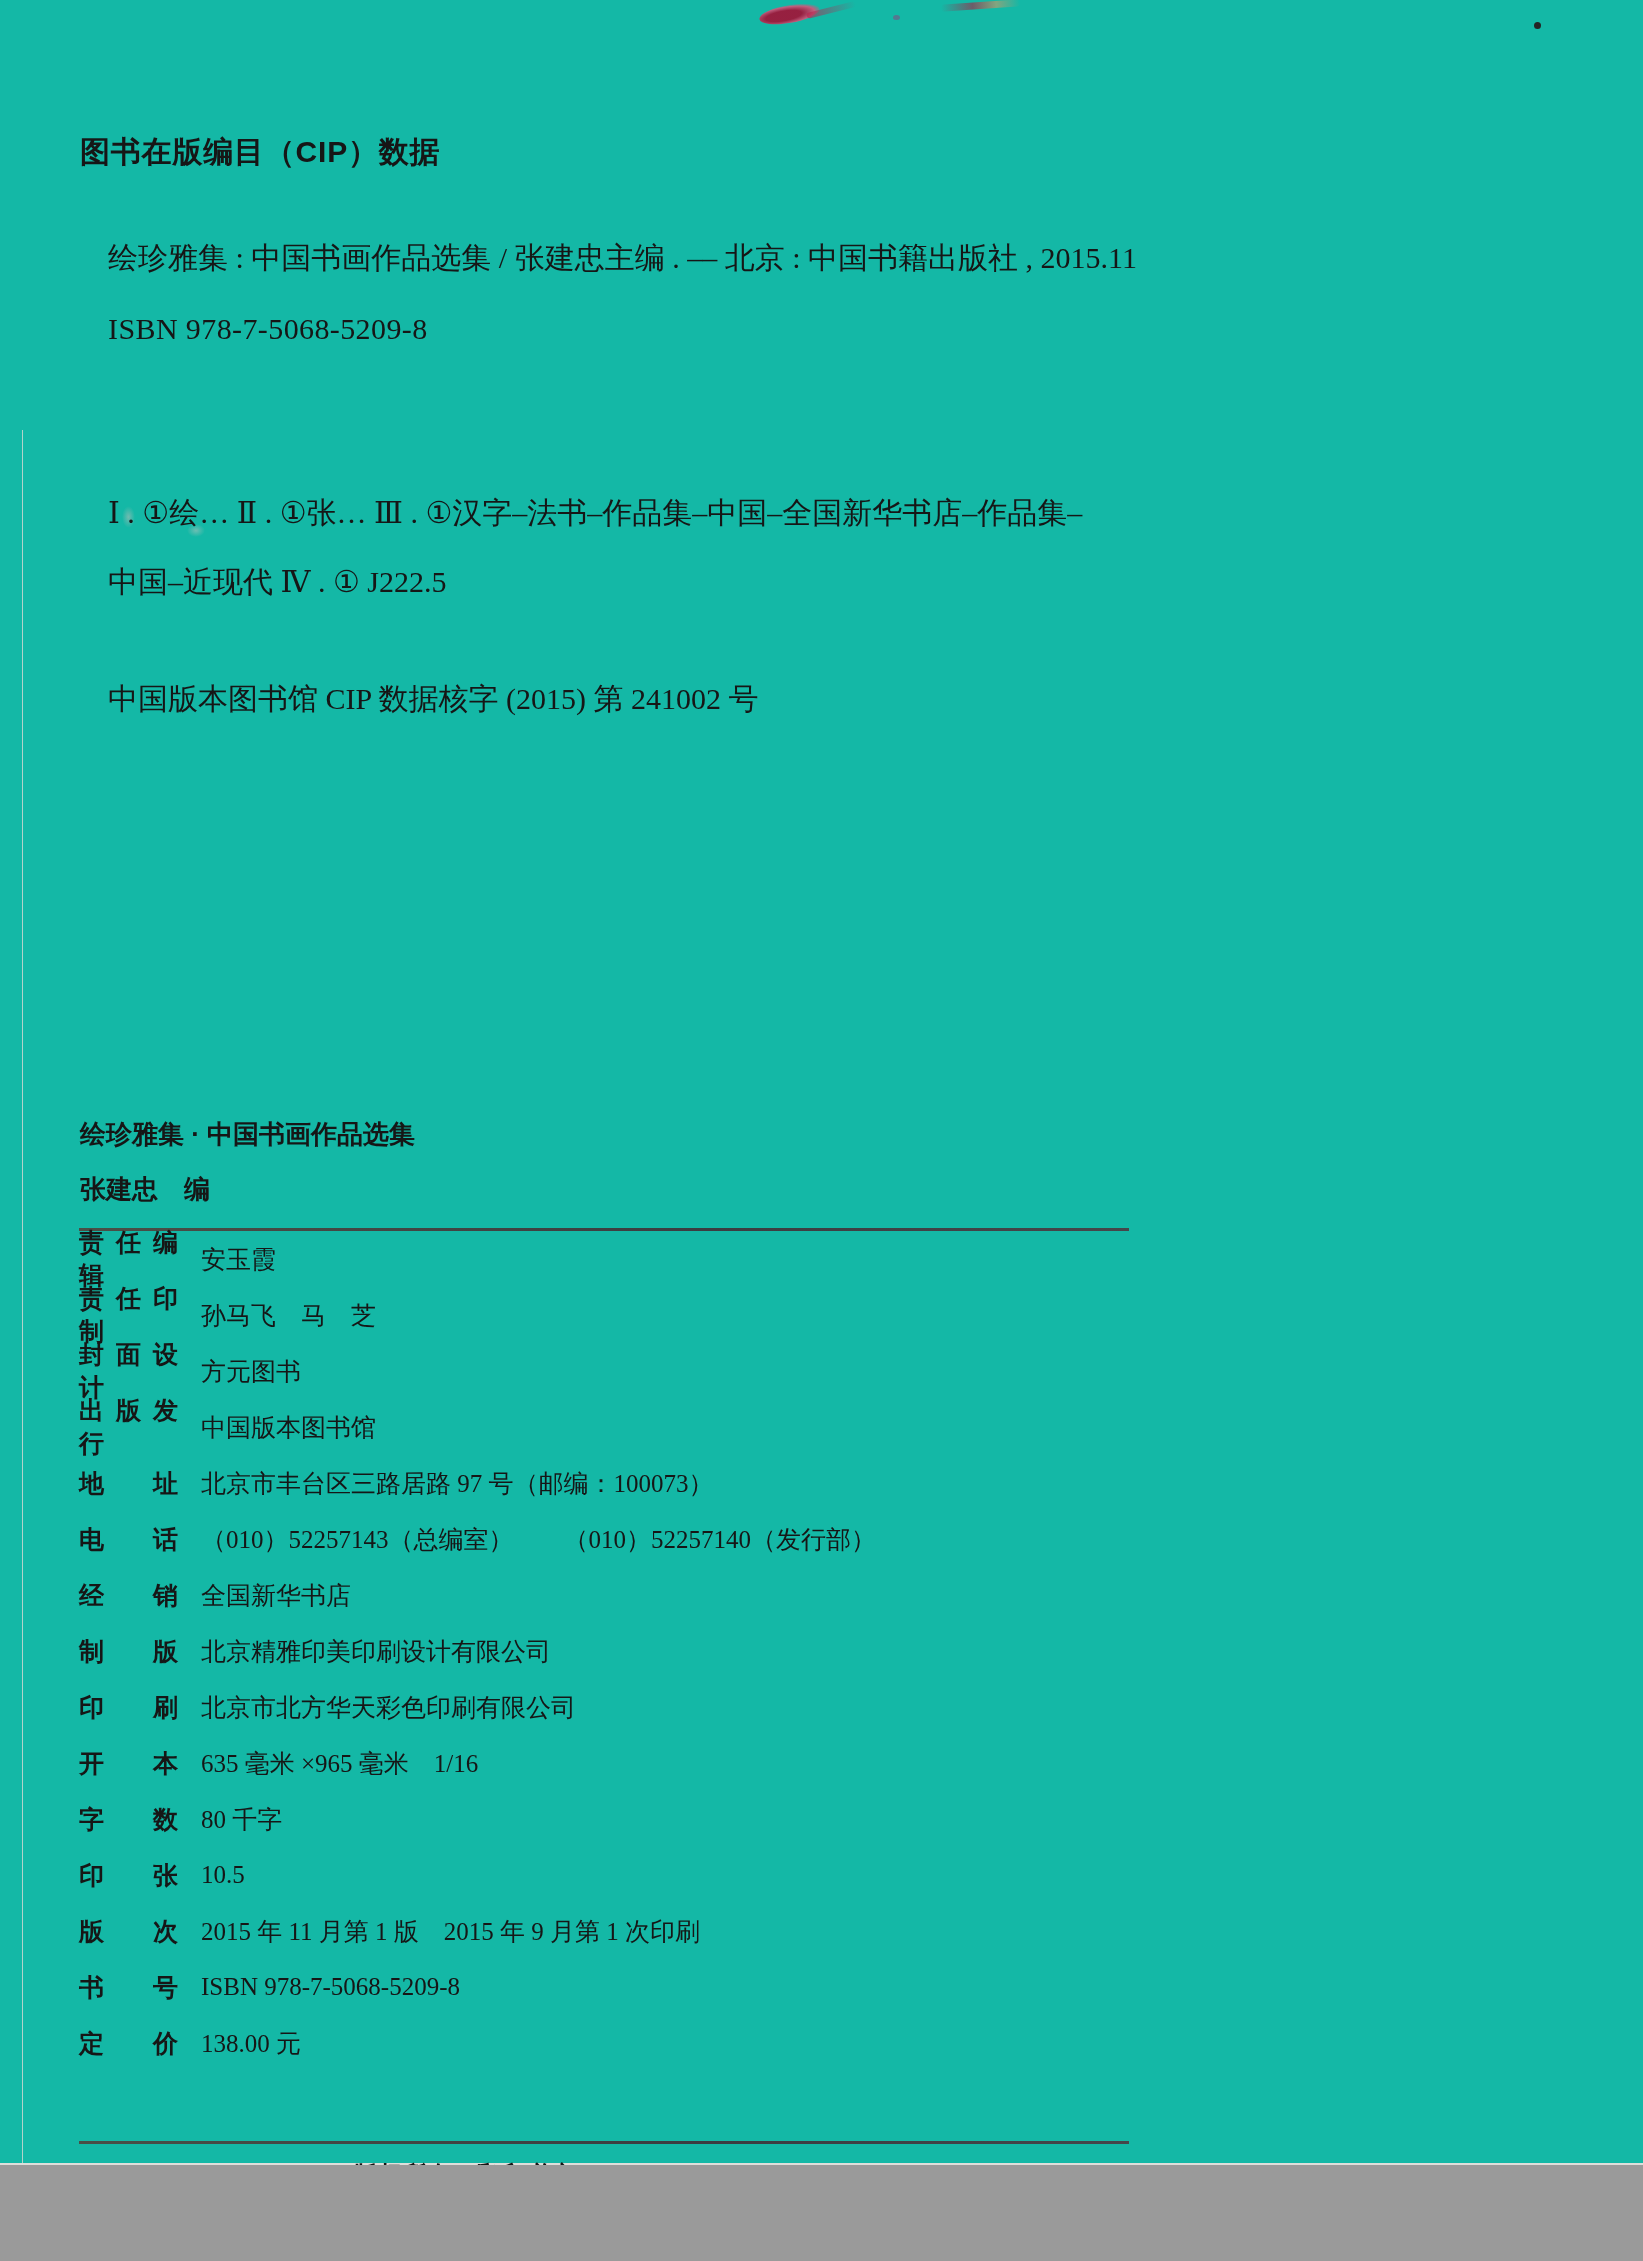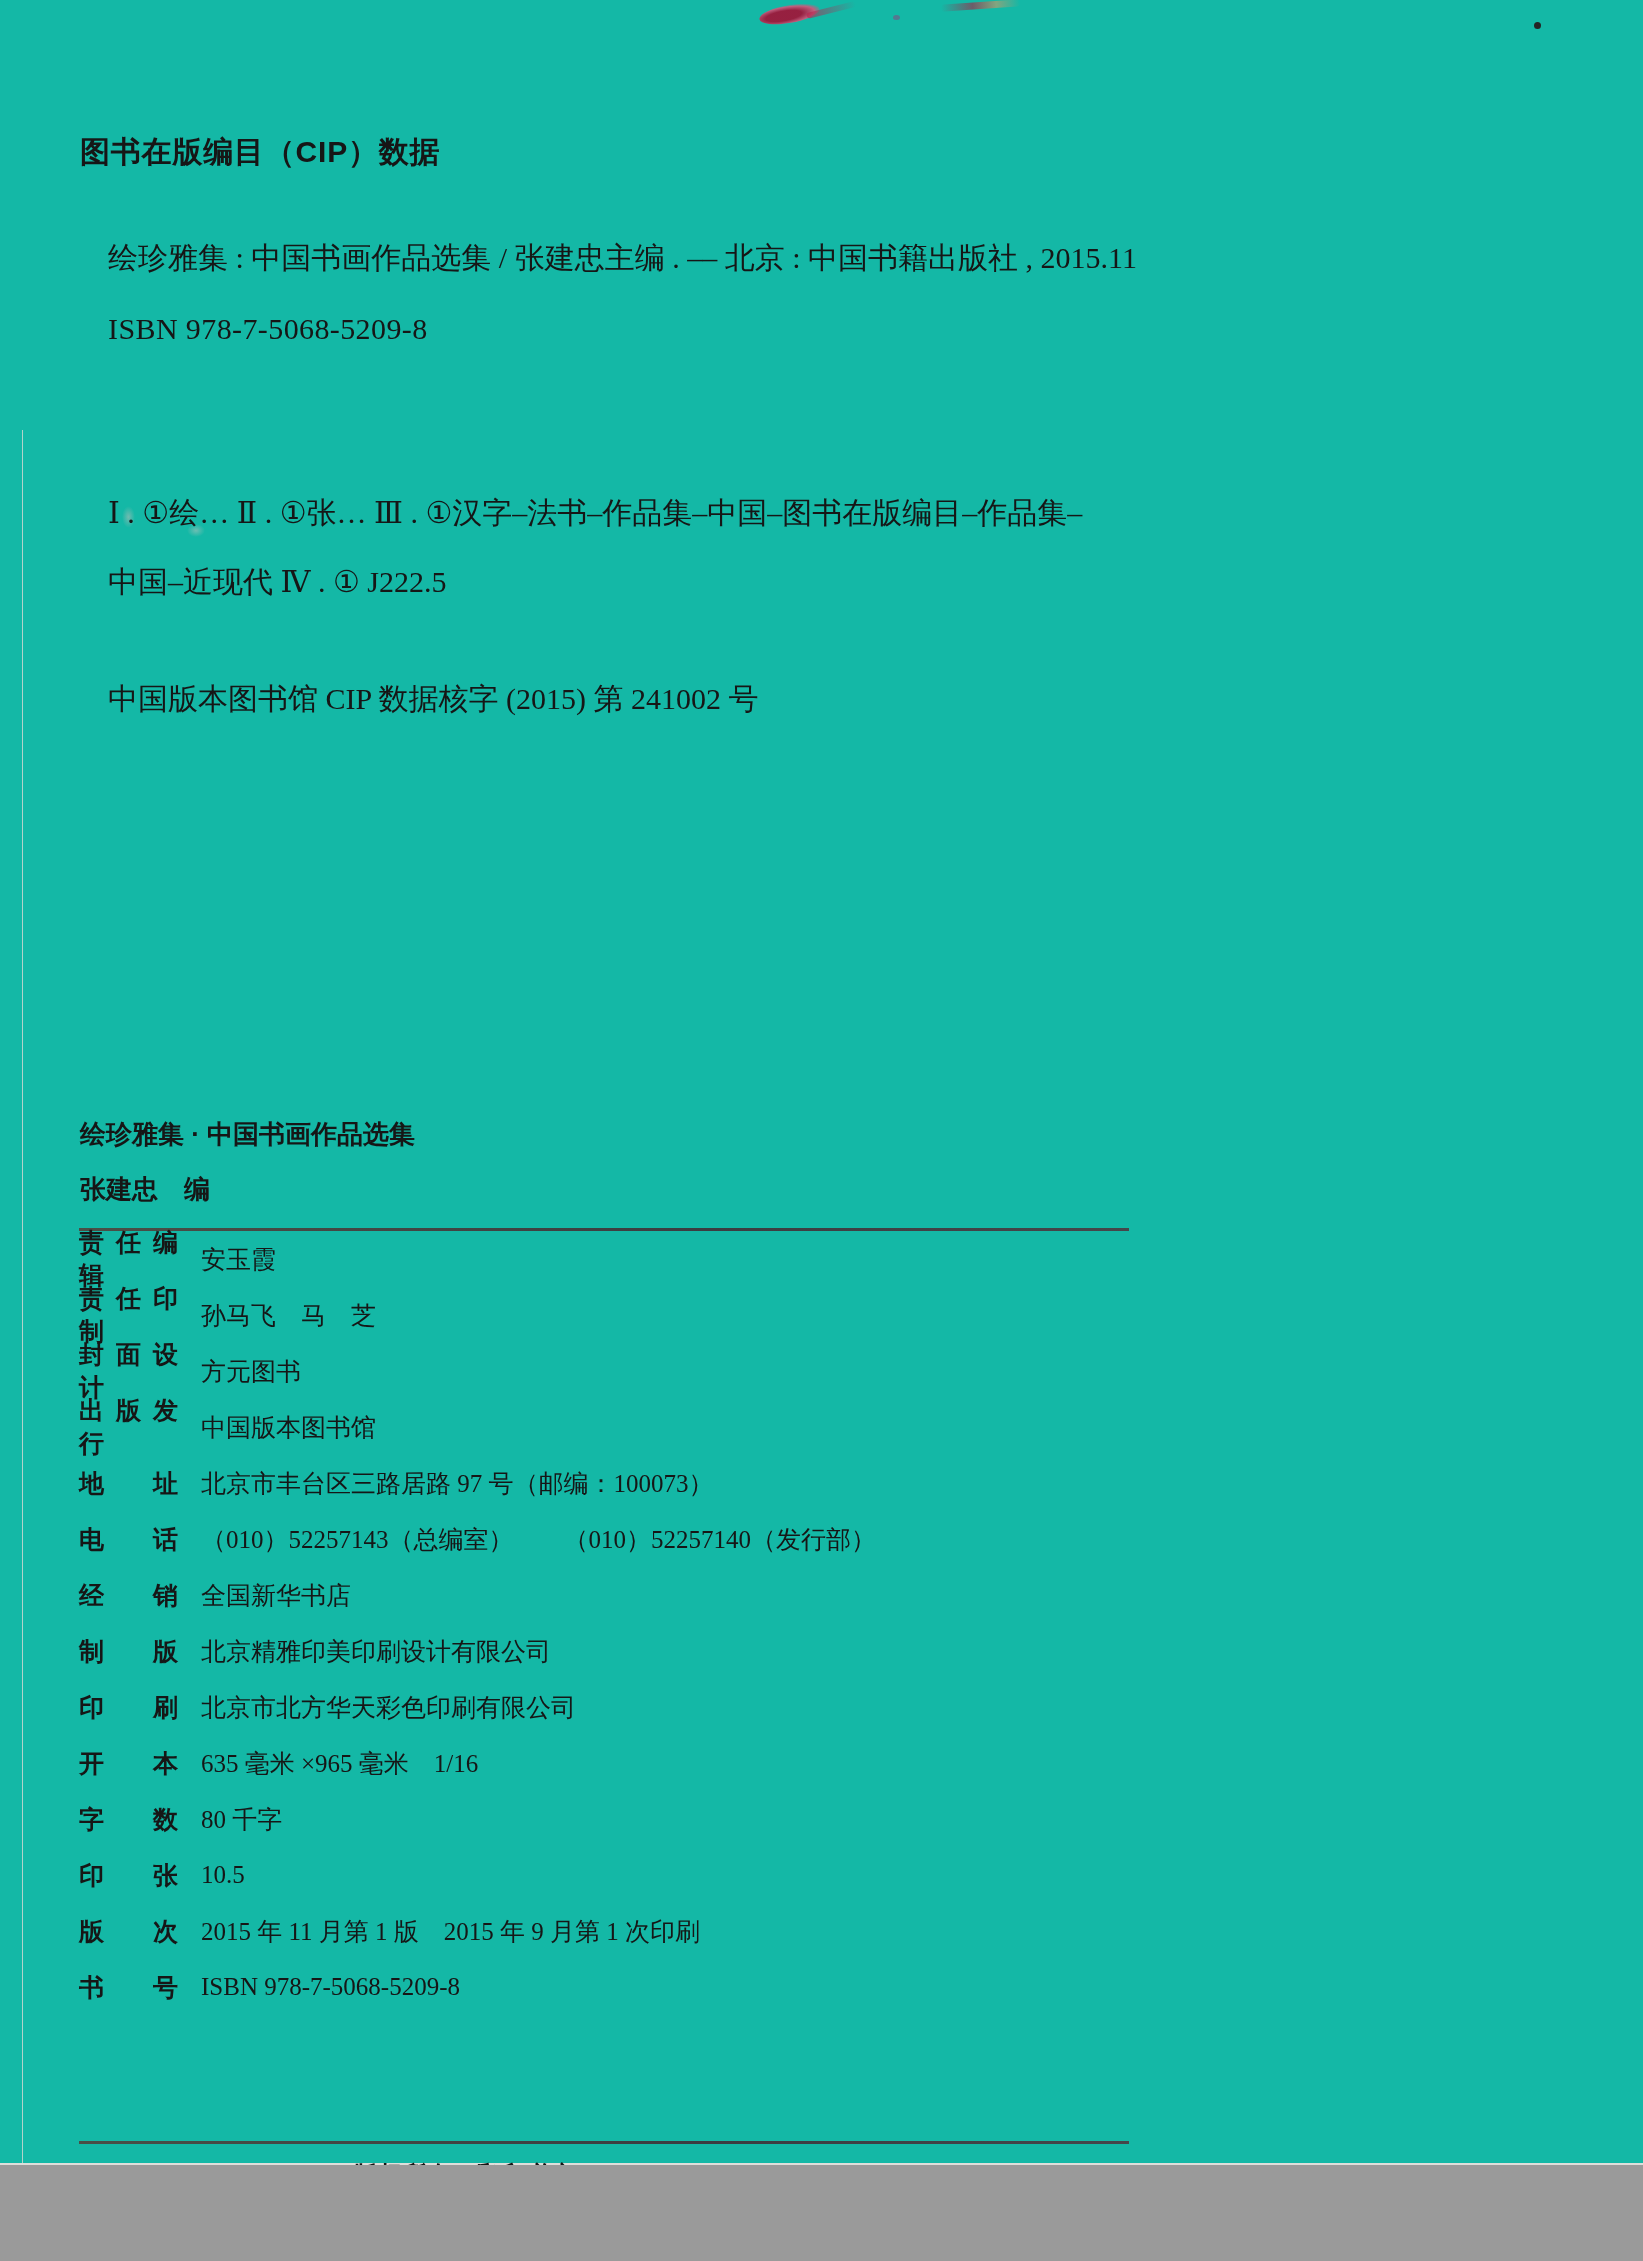--- a/index.html
+++ b/index.html
@@ -110,21 +110,21 @@
   <div class="ink-streak"></div>
   <div class="ink-speck"></div>
   <div class="corner-dot"></div>
   <div class="pencil-a"></div>
   <div class="pencil-b"></div>
 
   <div class="cip">
     <div class="cip-heading">图书在版编目（CIP）数据</div>
     <div class="cip-line cip-desc">绘珍雅集 : 中国书画作品选集 / 张建忠主编 . –– 北京 : 中国书籍出版社 , 2015.11</div>
     <div class="cip-line cip-isbn">ISBN 978-7-5068-5209-8</div>
-    <div class="cip-line cip-class1">Ⅰ . ①绘… Ⅱ . ①张… Ⅲ . ①汉字–法书–作品集–中国–图书在版编目–作品集–</div>
+    <div class="cip-line cip-class1">Ⅰ . ①绘… Ⅱ . ①张… Ⅲ . ①汉字–法书–作品集–中国–全国新华书店–作品集–</div>
     <div class="cip-line cip-class2">中国–近现代 Ⅳ . ① J222.5</div>
     <div class="cip-line cip-record">中国版本图书馆 CIP 数据核字 (2015) 第 241002 号</div>
   </div>
 
   <div class="col-title">绘珍雅集 · 中国书画作品选集</div>
   <div class="col-editor">张建忠　编</div>
 
   <div class="rule rule-top"></div>
 
   <div class="t-rows">
@@ -177,20 +177,24 @@
         <span class="t-value">10.5</span>
       </div>
       <div class="t-row">
         <span class="t-label">版次</span>
         <span class="t-value">2015 年 11 月第 1 版　2015 年 9 月第 1 次印刷</span>
       </div>
       <div class="t-row">
         <span class="t-label">书号</span>
         <span class="t-value">ISBN 978-7-5068-5209-8</span>
       </div>
+      <div class="t-row">
+        <span class="t-label">定价</span>
+        <span class="t-value">138.00 元</span>
+      </div>
     </div>
 
   <div class="rule rule-bottom"></div>
 
   <div class="col-footer">版权所有　翻印必究</div>
 
 </div>
 
 
 </body></html>

